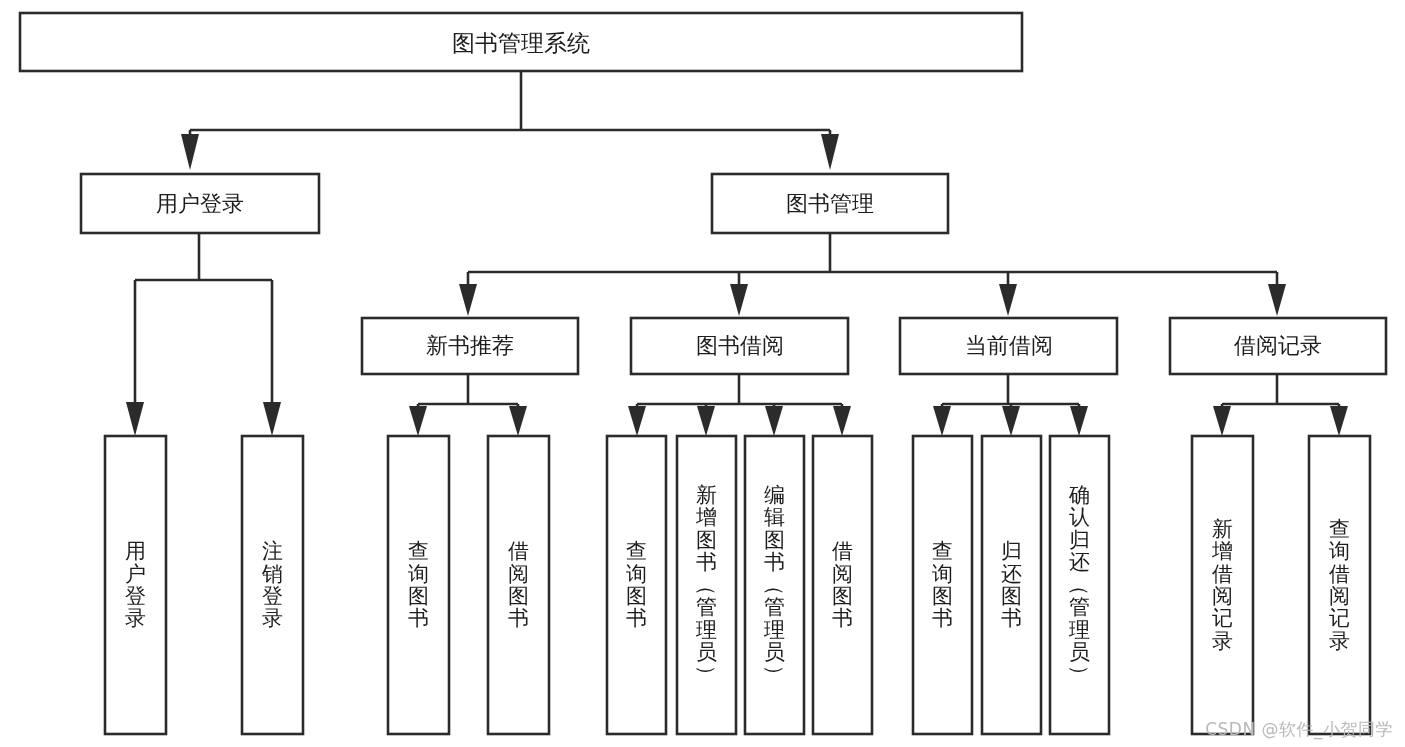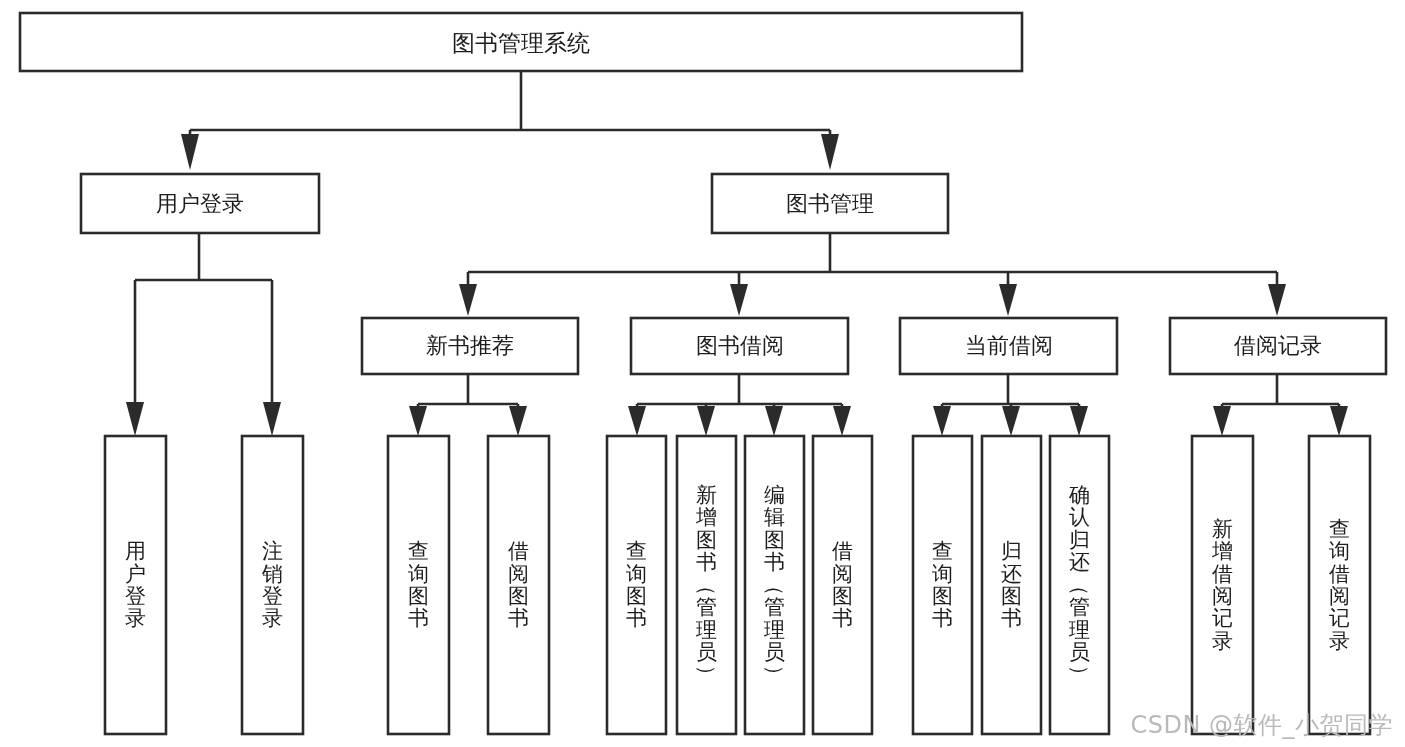--- a/index.html
+++ b/index.html
@@ -76,21 +76,21 @@
     display: block;
   }
   .leaf-label span.rot {
     transform: rotate(90deg);
   }
   #watermark {
     position: absolute;
     right: 12px;
     bottom: 6px;
     font-family: "DejaVu Sans", "Liberation Sans", sans-serif;
-    font-size: 24px;
+    font-size: 17px;
     color: #b9b9b9;
     letter-spacing: 0.5px;
     white-space: nowrap;
     user-select: none;
   }
 </style>
 </head>
 <body>
 
 <div id="diagram-root">

